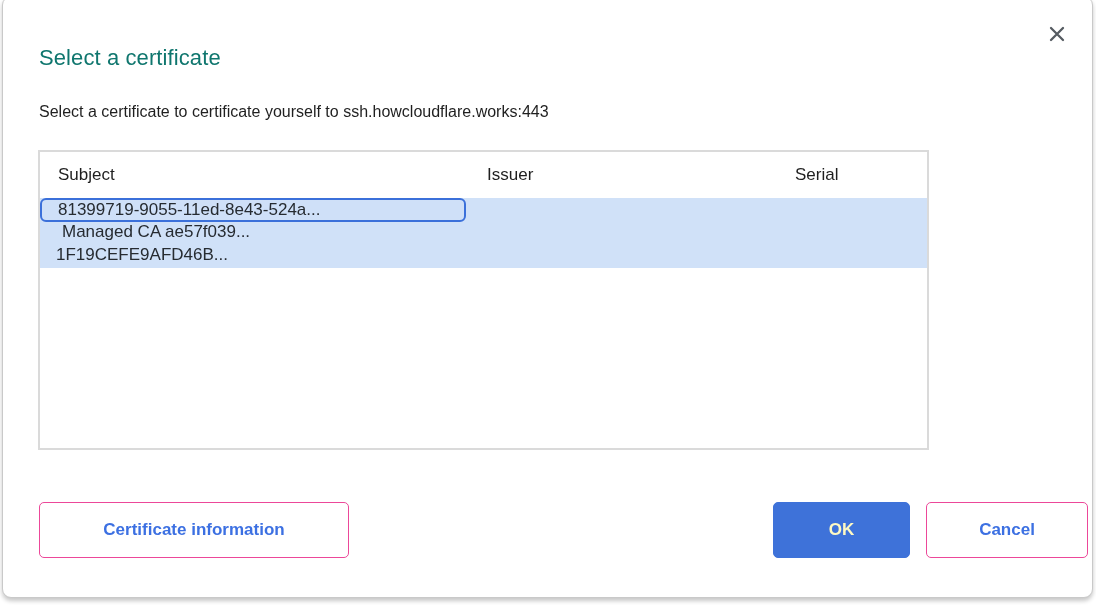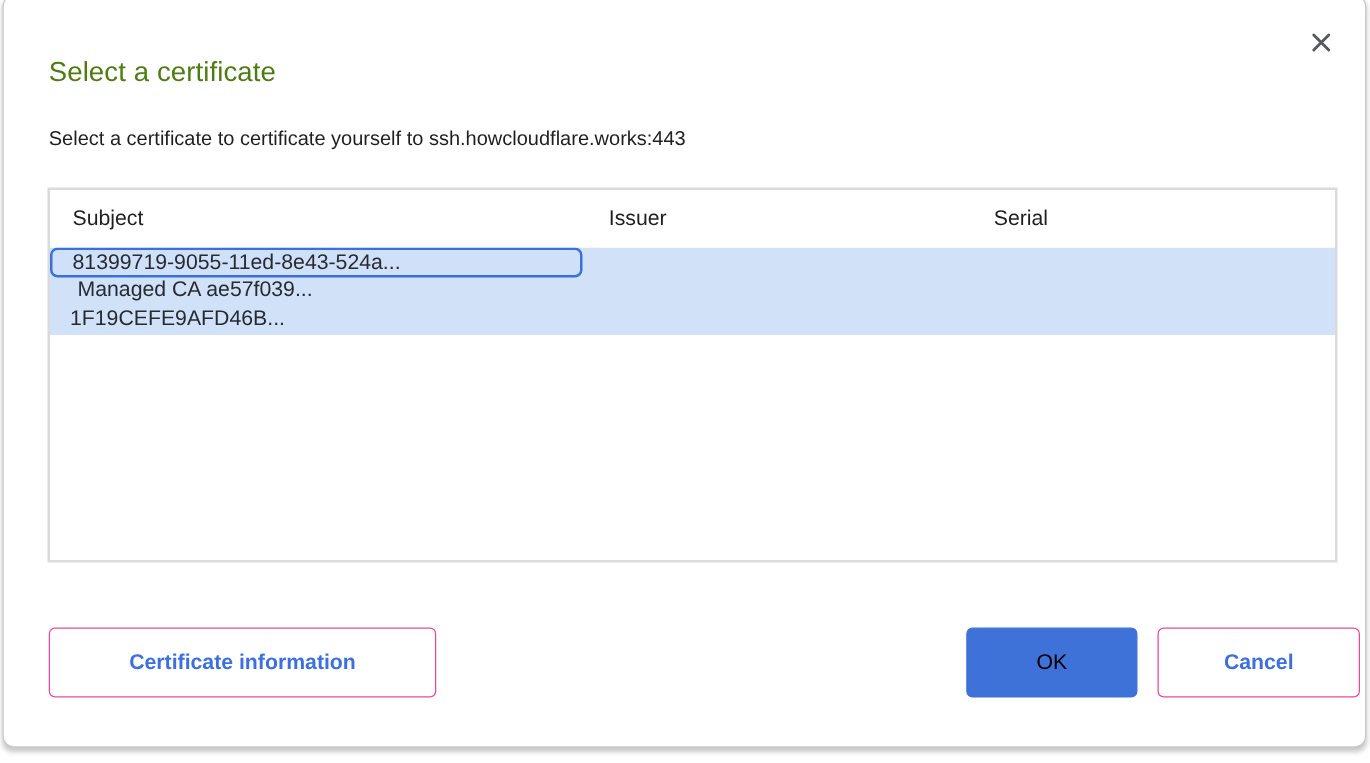--- a/index.html
+++ b/index.html
@@ -25,34 +25,34 @@
     background: transparent;
     border: none;
     cursor: pointer;
     display: flex; align-items: center; justify-content: center;
   }
   .dialog-title {
     position: absolute;
     left: 36px; top: 48px;
     font-size: 22px;
     font-weight: 400;
-    color: #4d7c0f;
+    color: #0f766e;
     letter-spacing: 0.1px;
   }
   .dialog-subtitle {
     position: absolute;
     left: 36px; top: 106px;
     font-size: 16px;
     font-weight: 400;
     color: #1f1f1f;
   }
   .listbox {
     position: absolute;
     left: 35px; top: 153px;
-    width: 1032px; height: 300px;
+    width: 891px; height: 300px;
     border: 2px solid #dadada;
     background: #ffffff;
   }
   .thead {
     position: relative;
     display: flex;
     height: 46px;
     align-items: center;
     background: #ffffff;
   }
@@ -105,22 +105,22 @@
     display: flex; align-items: center; justify-content: center;
   }
   .btn-outline {
     background: #ffffff;
     border: 1px solid #ec4899;
     color: #3c70e2;
   }
   .btn-primary {
     background: #3e72d9;
     border: 1px solid #3e72d9;
-    color: #000000;
-    font-weight: 400;
+    color: #fef9c3;
+    font-weight: 700;
   }
   .btn-certinfo { left: 36px;  width: 310px; }
   .btn-ok       { left: 770px; width: 137px; }
   .btn-cancel   { left: 923px; width: 162px; }
 </style>
 </head>
 <body>
 
 <div class="dialog">
 

